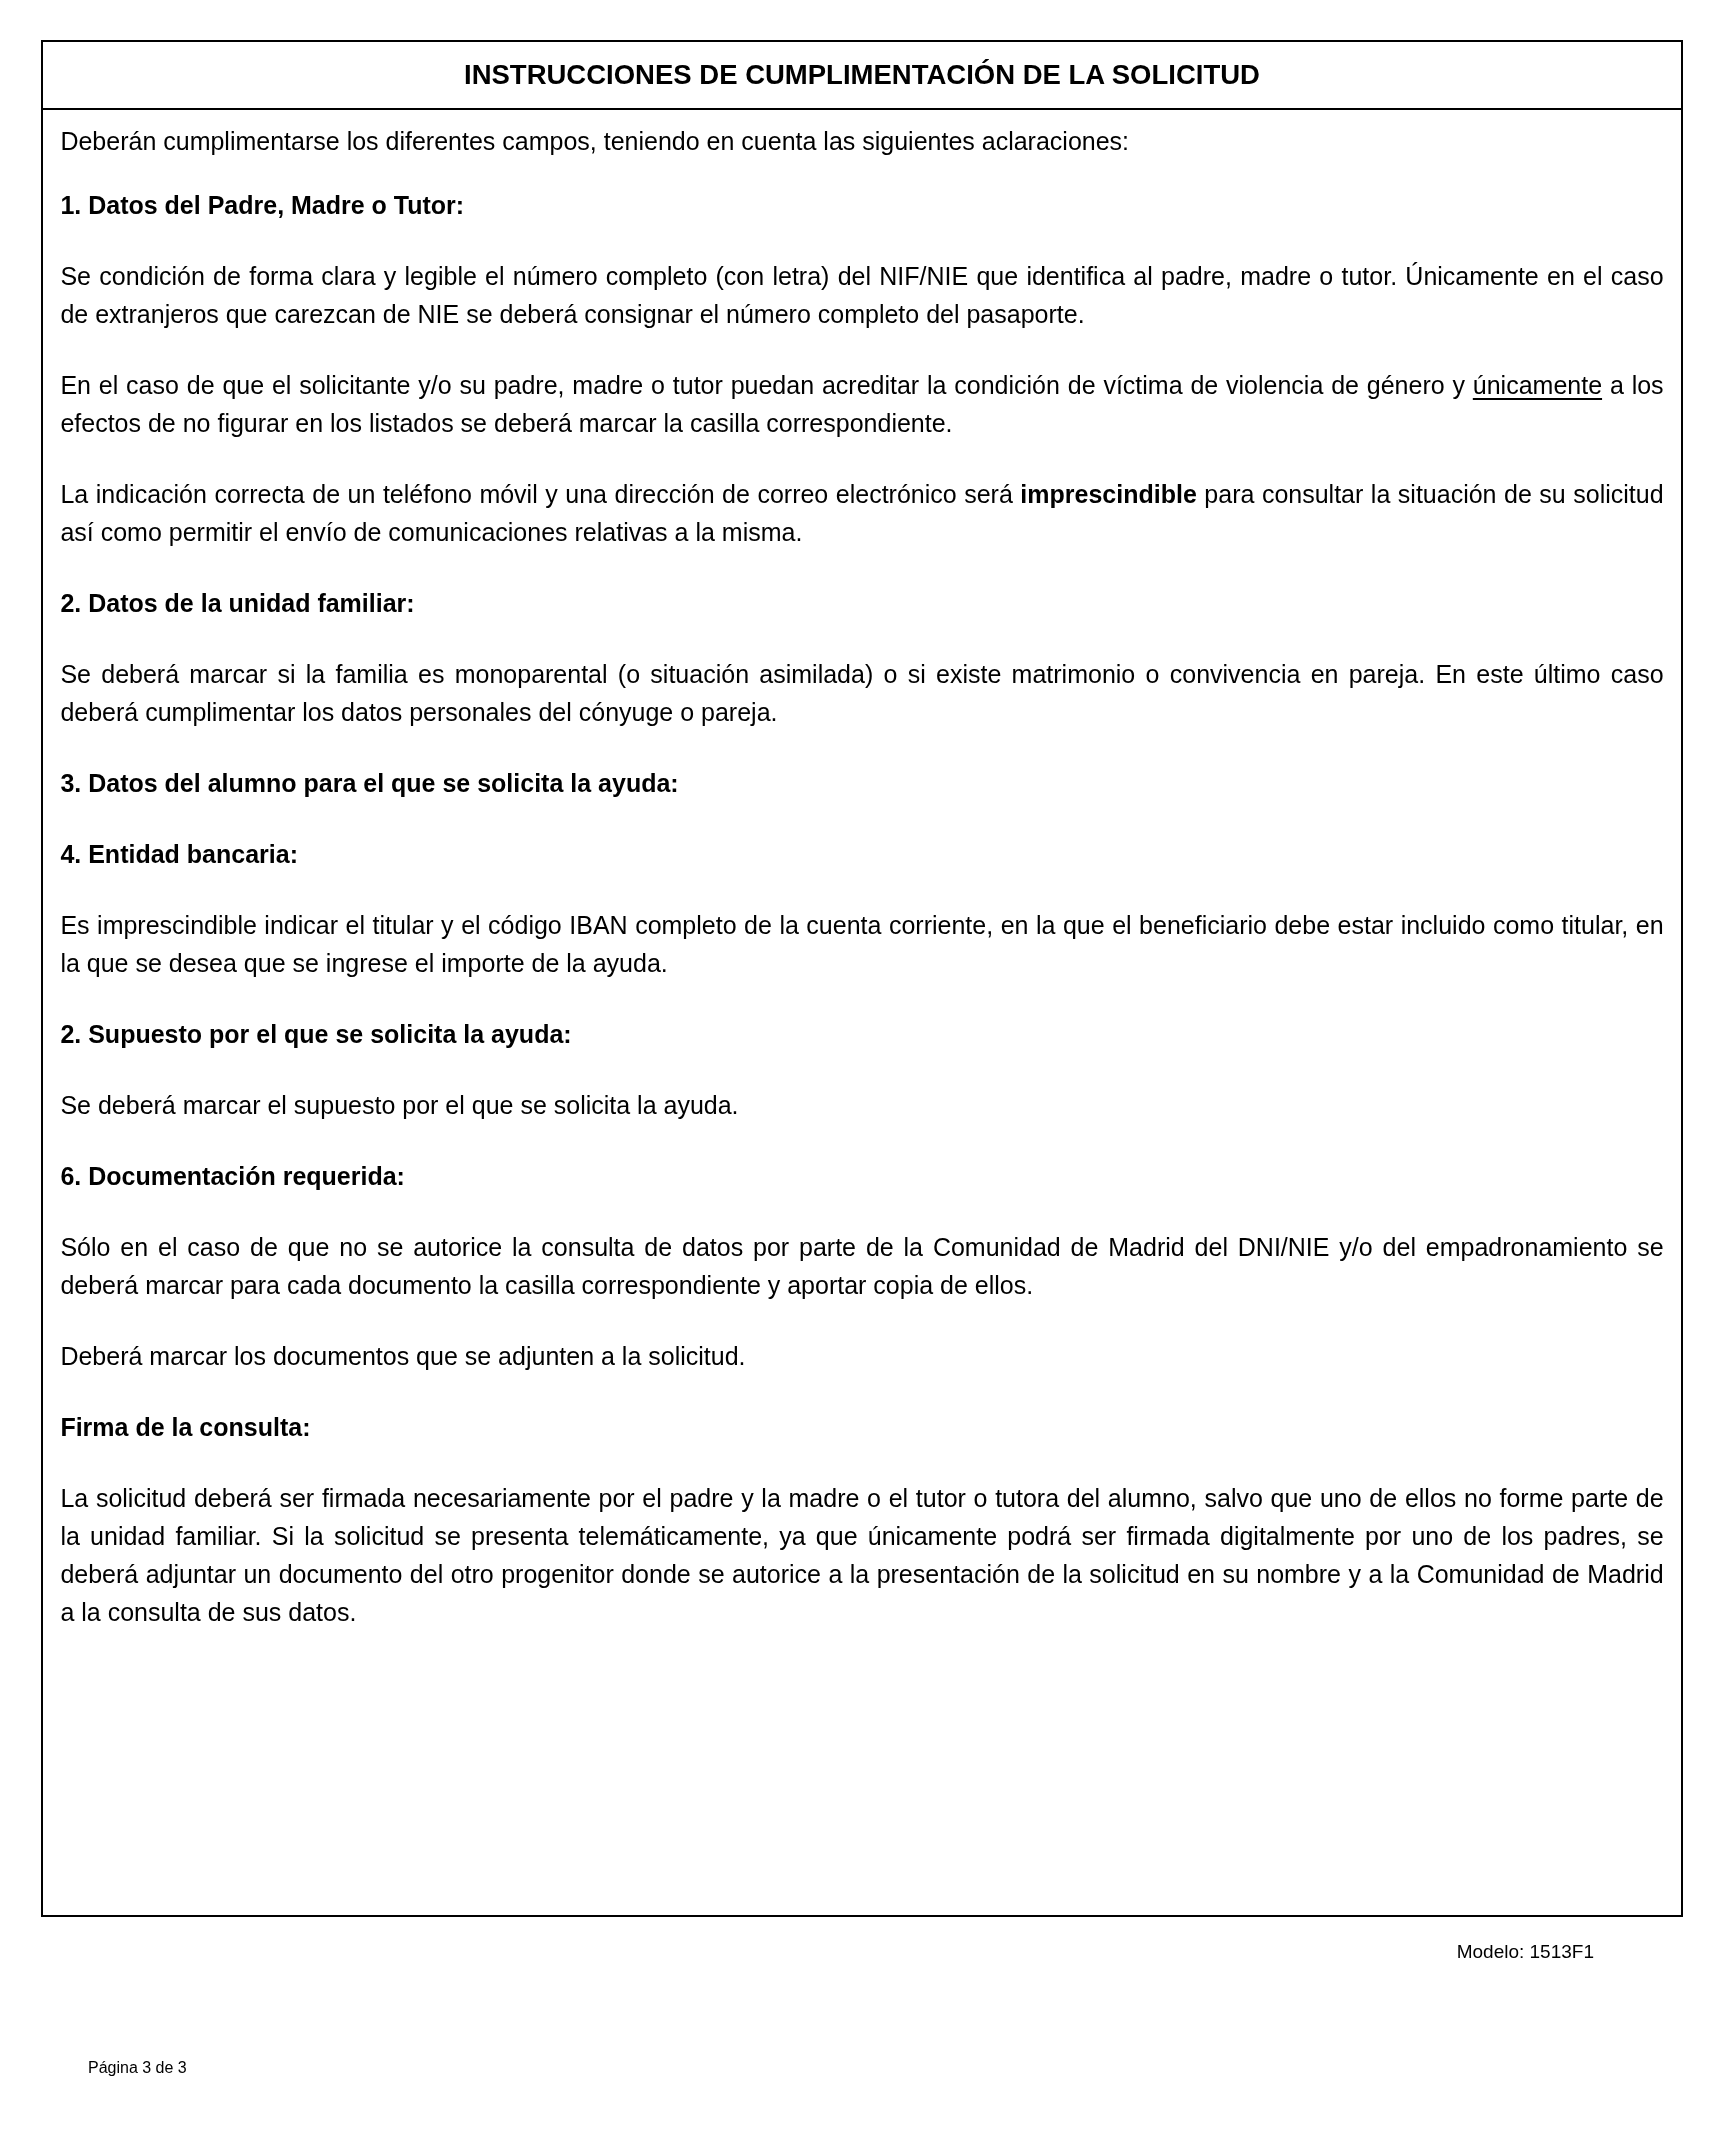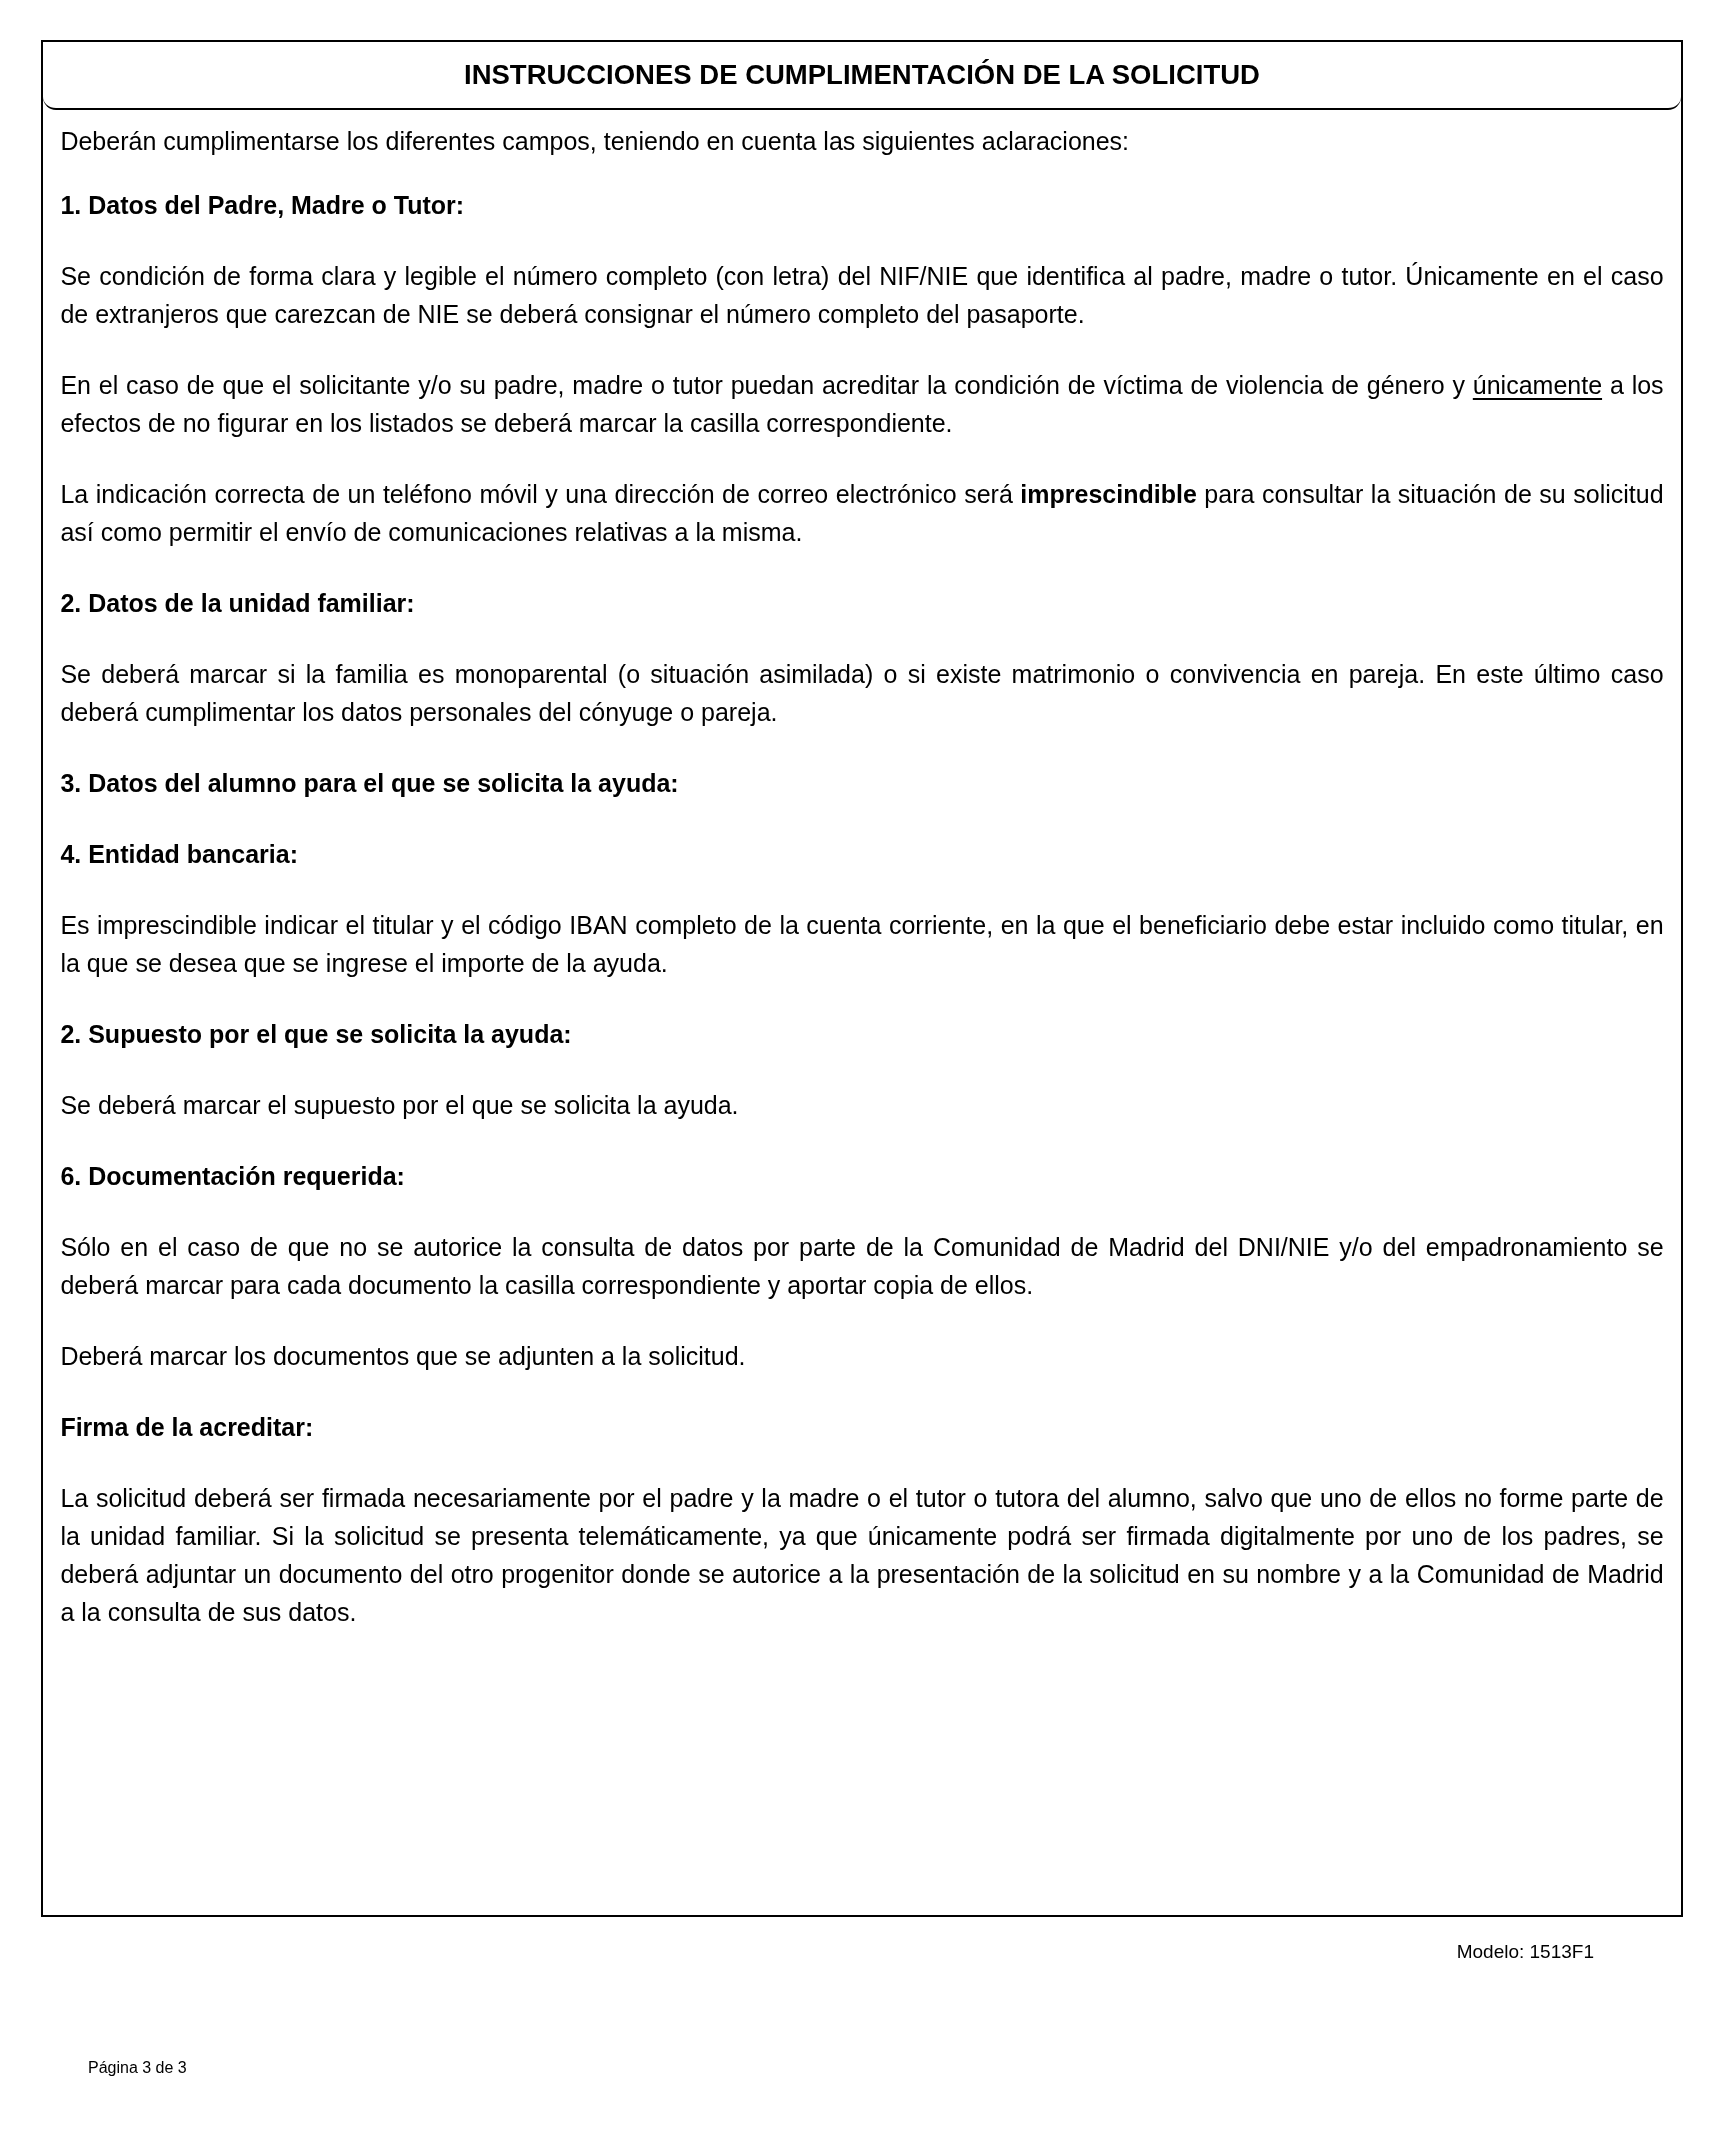--- a/index.html
+++ b/index.html
@@ -23,21 +23,20 @@
   }
   .title-row {
     height: 68px;
     border-bottom: 2.9px solid #000000;
     display: flex;
     align-items: center;
     justify-content: center;
     font-weight: bold;
     font-size: 27.5px;
     letter-spacing: 0px;
-    border-radius: 13px;
   }
   .content {
     padding: 11.6px 17.4px 0 17.4px;
     font-size: 25px;
     line-height: 38px;
   }
   .intro {
     margin-bottom: 26px;
     text-align: left;
   }
@@ -93,20 +92,20 @@
     <p class="doc-heading">4. Entidad bancaria:</p>
     <p class="doc-para">Es imprescindible indicar el titular y el código IBAN completo de la cuenta corriente, en la que el beneficiario debe estar incluido como titular, en la que se desea que se ingrese el importe de la ayuda.</p>
 
     <p class="doc-heading">2. Supuesto por el que se solicita la ayuda:</p>
     <p class="doc-para single">Se deberá marcar el supuesto por el que se solicita la ayuda.</p>
 
     <p class="doc-heading">6. Documentación requerida:</p>
     <p class="doc-para">Sólo en el caso de que no se autorice la consulta de datos por parte de la Comunidad de Madrid del DNI/NIE y/o del empadronamiento se deberá marcar para cada documento la casilla correspondiente y aportar copia de ellos.</p>
     <p class="doc-para single">Deberá marcar los documentos que se adjunten a la solicitud.</p>
 
-    <p class="doc-heading">Firma de la acreditar:</p>
+    <p class="doc-heading">Firma de la consulta:</p>
     <p class="doc-para extra-gap">La solicitud deberá ser firmada necesariamente por el padre y la madre o el tutor o tutora del alumno, salvo que uno de ellos no forme parte de la unidad familiar. Si la solicitud se presenta telemáticamente, ya que únicamente podrá ser firmada digitalmente por uno de los padres, se deberá adjuntar un documento del otro progenitor donde se autorice a la presentación de la solicitud en su nombre y a la Comunidad de Madrid a la consulta de sus datos.</p>
   </div>
 </div>
 
 <div class="footer-left">Página 3 de 3</div>
 <div class="footer-right">Modelo: 1513F1</div>
 
 
 </body></html>

